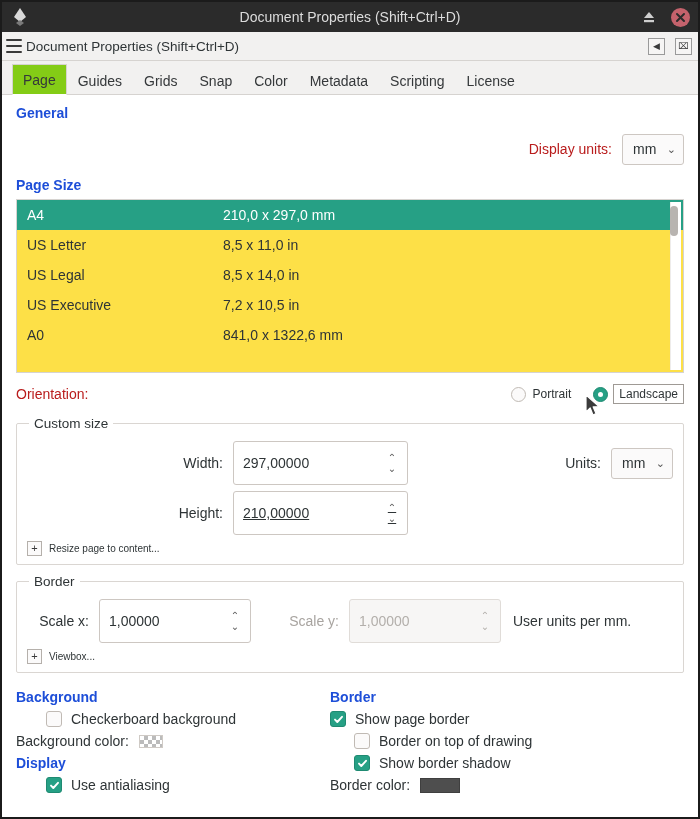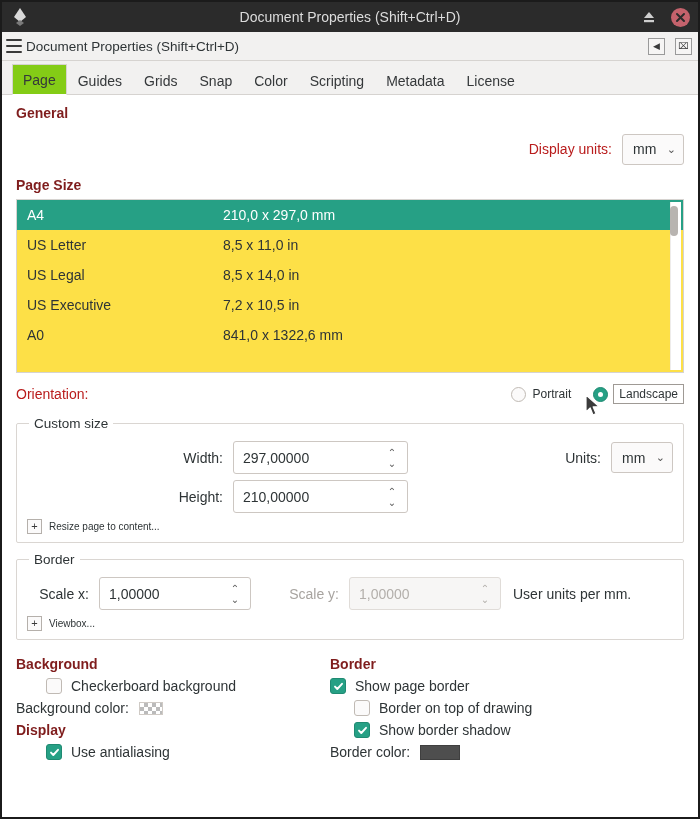--- a/index.html
+++ b/index.html
@@ -125,21 +125,21 @@
     flex: 1 1 auto;
     background: #ffffff;
     padding: 8px 14px 0 14px;
     overflow: hidden;
     position: relative;
   }
 
   .section-title {
     font-weight: bold;
     font-size: 14px;
-    color: #7f1d1d;
+    color: #1d4ed8;
     margin: 2px 0 6px 0;
   }
 
   .row { display: flex; align-items: center; }
   .row-right { justify-content: flex-end; }
 
   .field-label { font-size: 14px; color: #b91c1c; }
 
   
   .combo {
@@ -244,21 +244,21 @@
     text-align: right;
     color: #2e3436;
   }
   .flabel.dim { color: #a8a4a0; }
 
   
   .spin {
     border: 1px solid #cdc7c2;
     border-radius: 3px;
     background: #ffffff;
-    height: 33px;
+    height: 44px;
     display: flex;
     align-items: center;
     box-sizing: border-box;
     margin-left: 10px;
   }
   .spin .val {
     flex: 1 1 auto;
     padding: 0 9px;
     font-size: 14px;
     color: #2e3436;
@@ -388,22 +388,22 @@
       <span class="hdr-btn">⌧</span>
     </div>
   </div>
 
   <div class="tabbar">
     <div class="tab active">Page</div>
     <div class="tab">Guides</div>
     <div class="tab">Grids</div>
     <div class="tab">Snap</div>
     <div class="tab">Color</div>
+    <div class="tab">Metadata</div>
     <div class="tab">Scripting</div>
-    <div class="tab">Metadata</div>
     <div class="tab">License</div>
   </div>
 
   <div class="content">
 
     <div class="section-title">General</div>
     <div class="row row-right" style="height:44px;">
       <span class="field-label">Display units:</span>
       <span class="combo">
         <span>mm</span>
@@ -462,21 +462,21 @@
         </span>
         <span class="flabel" style="margin-left:auto;">Units:</span>
         <span class="combo">
           <span>mm</span>
           <span class="chev">⌄</span>
         </span>
       </div>
 
       <div class="frow">
         <span class="flabel" style="width:196px;">Height:</span>
-        <span class="spin" style="width:175px;">
+        <span class="spin" style="width:175px;text-decoration:underline;">
           <span class="val">210,00000</span>
           <span class="arrows">
             <span>⌃</span>
             <span>⌄</span>
           </span>
         </span>
       </div>
 
       <div class="expander">
         <span class="exp-box">+</span>

